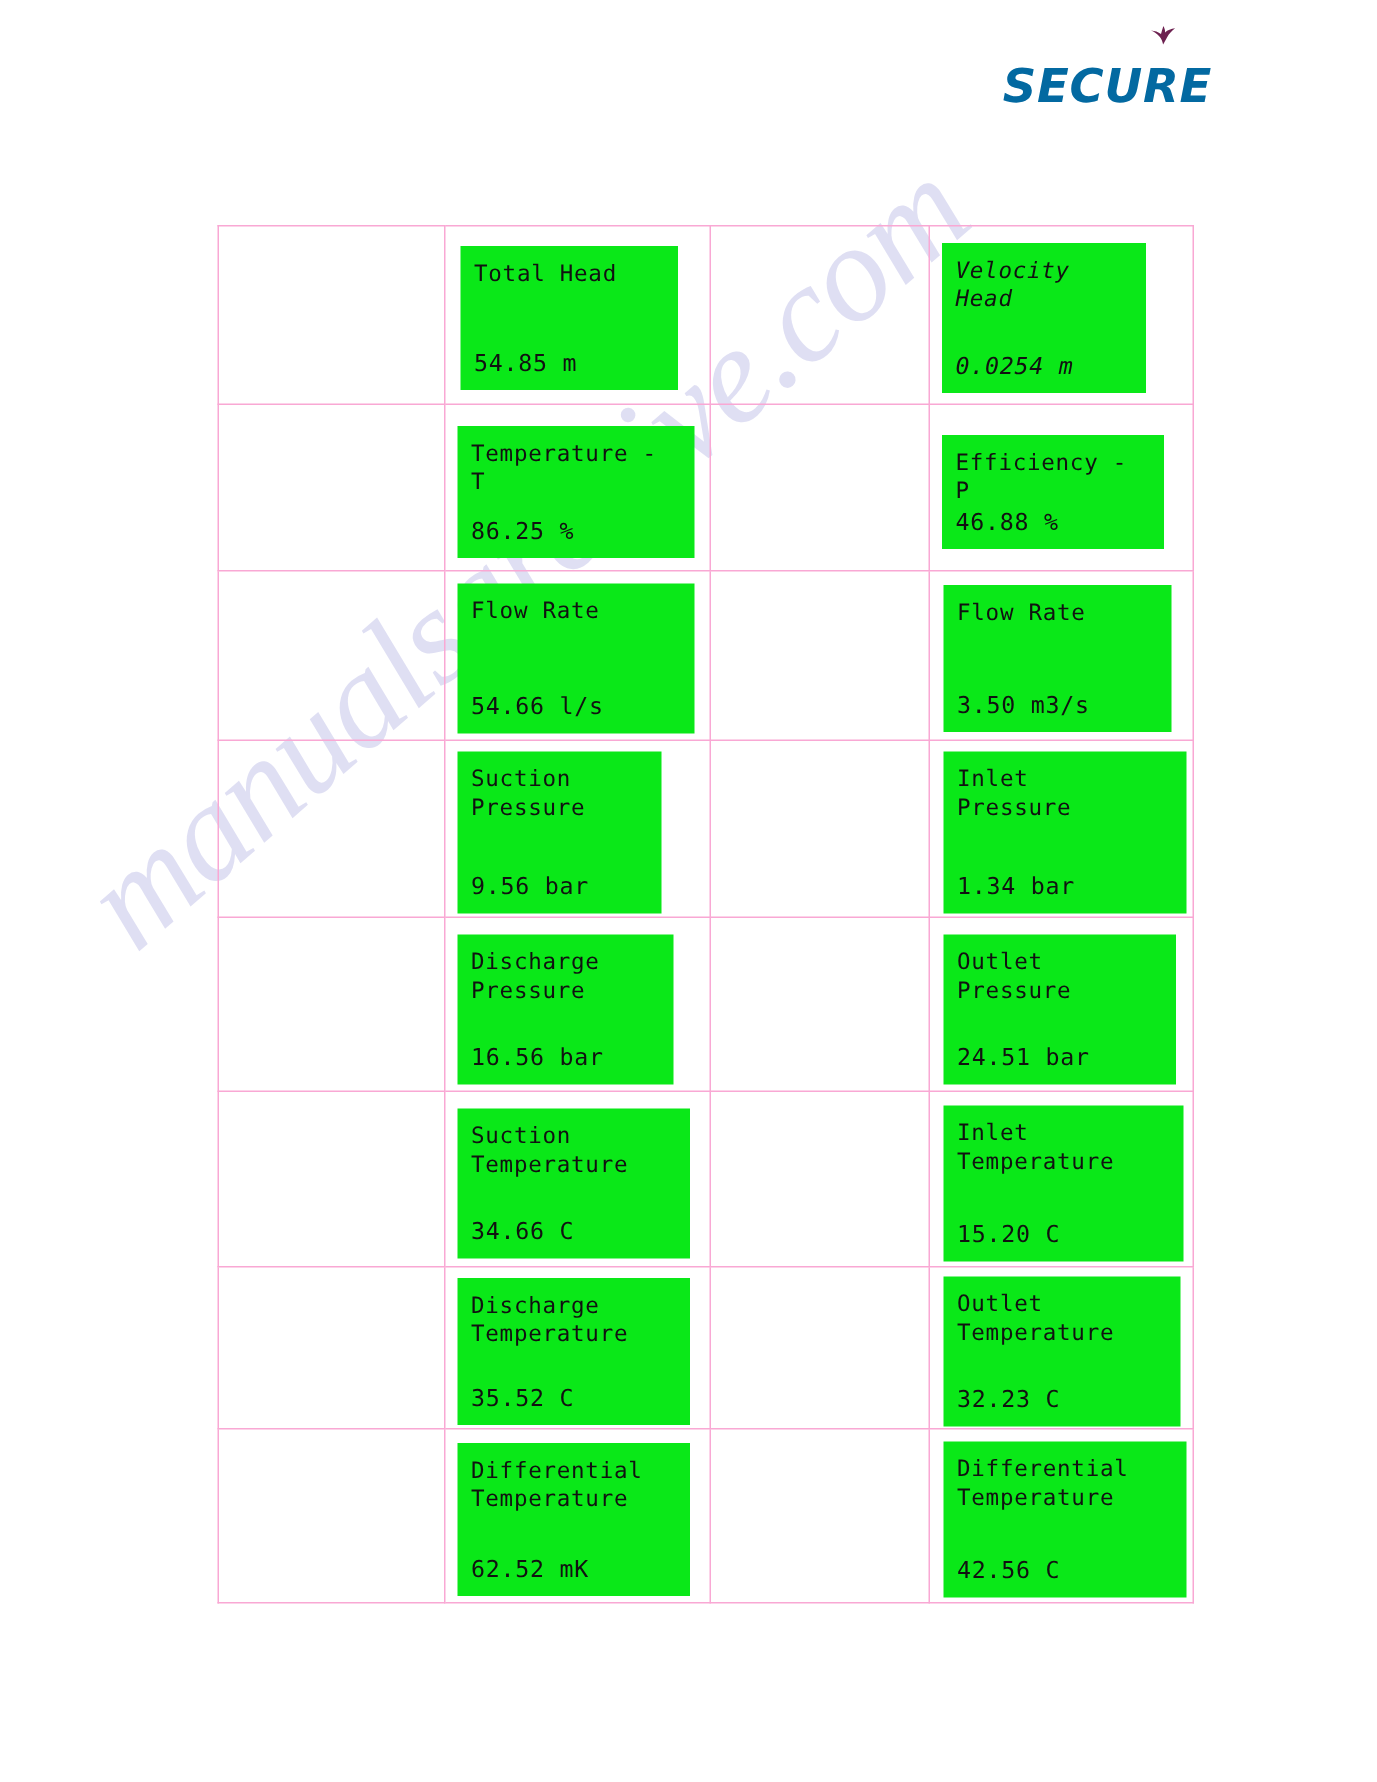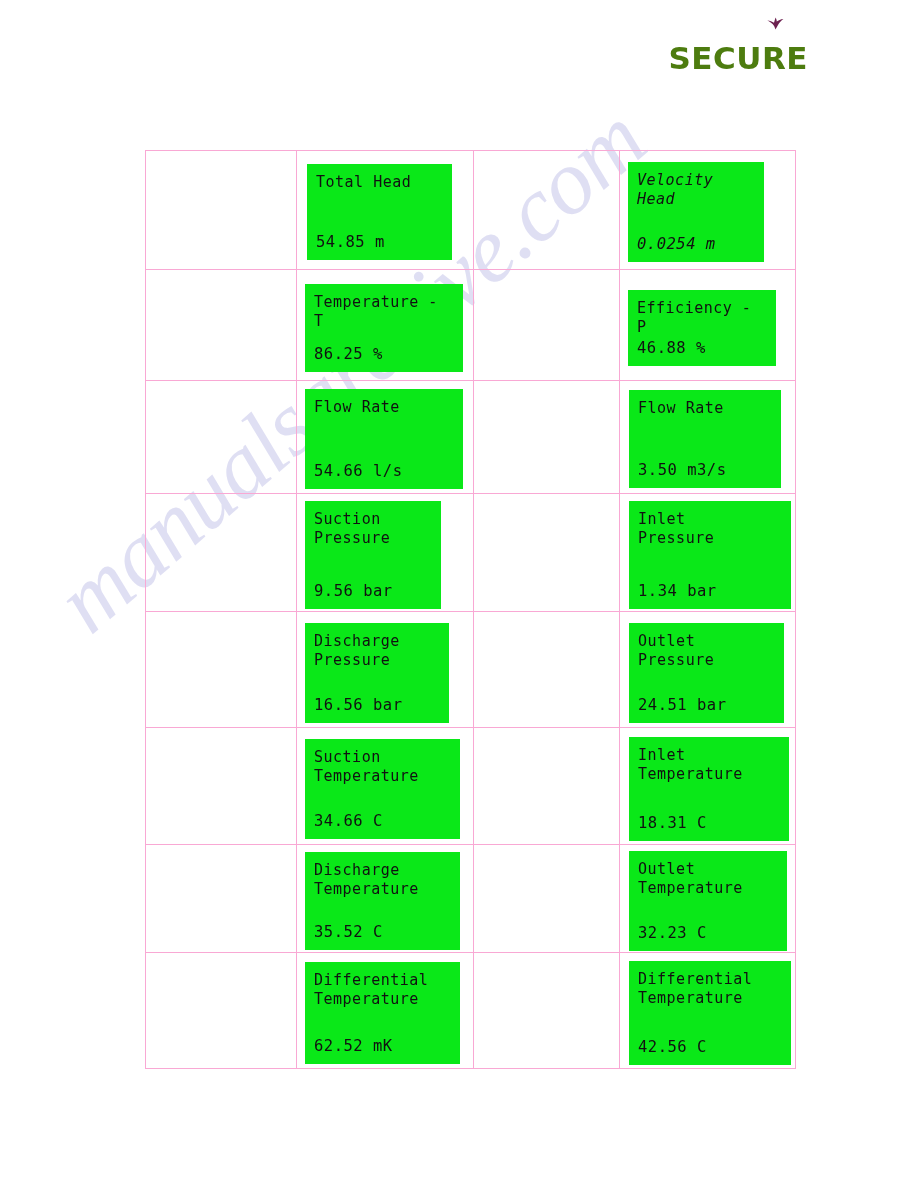--- a/index.html
+++ b/index.html
@@ -56,23 +56,24 @@
     position: absolute;
     right: 110px;
     top: 30px;
     height: 44px;
     display: flex;
     align-items: flex-end;
   }
   .logo-text {
     font-family: "DejaVu Sans", sans-serif;
     font-weight: bold;
+    font-style: italic;
     font-size: 31px;
     letter-spacing: 0.5px;
-    color: #4d7c0f;
+    color: #0369a1;
     line-height: 1;
     position: relative;
   }
   .logo-bird {
     position: absolute;
     right: 24px;
     top: -13px;
     width: 17px;
     height: 13px;
     z-index: 2;
@@ -263,21 +264,21 @@
             <div class="lcd-label">Suction
 Temperature</div>
             <div class="lcd-value">34.66 C</div>
           </div>
         </td>
         <td class="c-empty-b"></td>
         <td class="c-lcd-b">
           <div class="lcd s-it">
             <div class="lcd-label">Inlet
 Temperature</div>
-            <div class="lcd-value">18.31 C</div>
+            <div class="lcd-value">15.20 C</div>
           </div>
         </td>
       </tr>
 
       <tr class="row-r7">
         <td class="c-empty-a"></td>
         <td class="c-lcd-a">
           <div class="lcd s-dt">
             <div class="lcd-label">Discharge
 Temperature</div>

